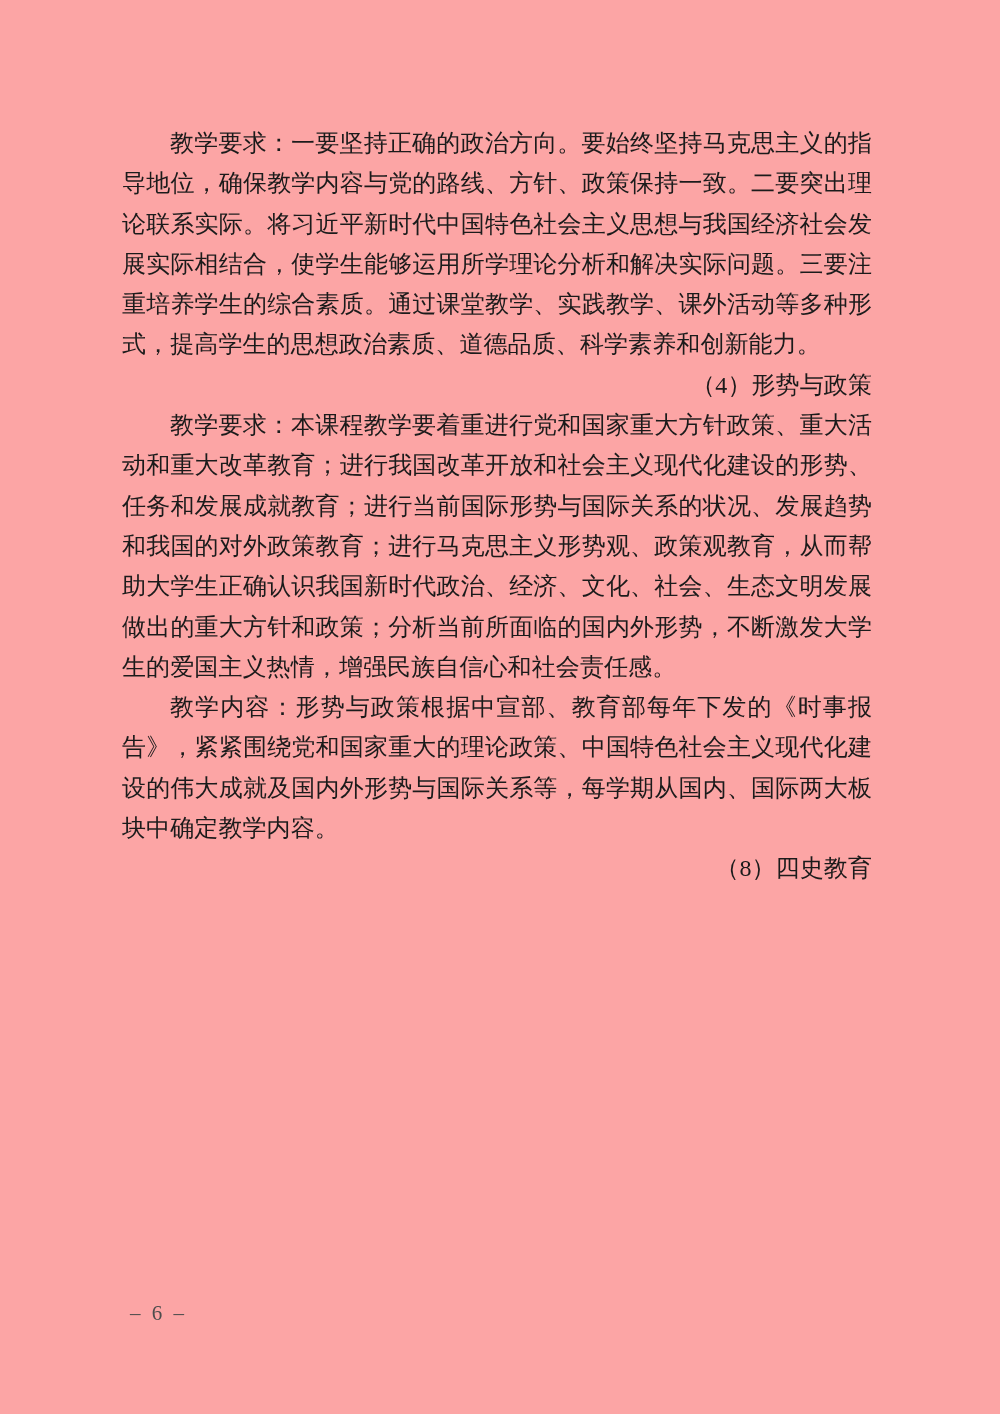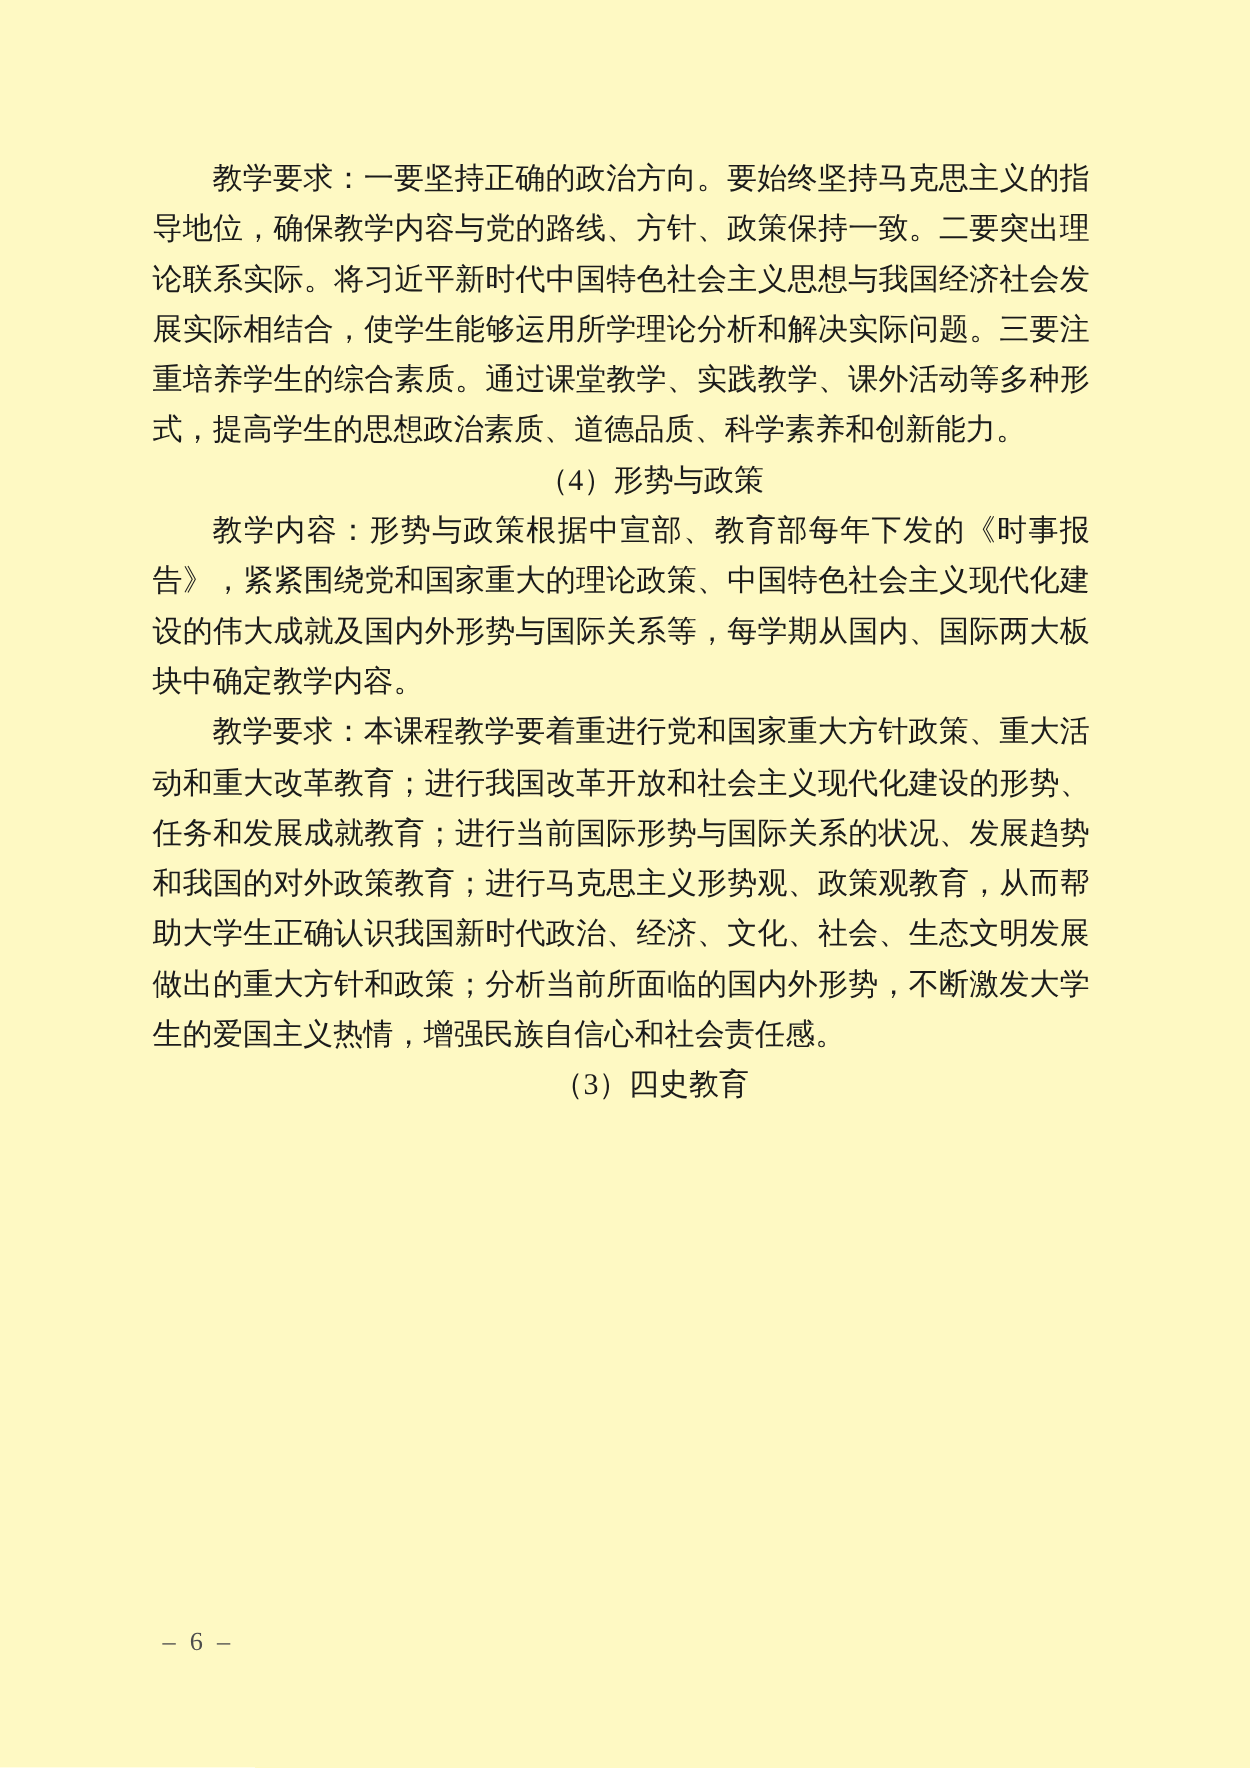--- a/index.html
+++ b/index.html
@@ -4,21 +4,21 @@
 <style>
   html, body {
     margin: 0;
     padding: 0;
     background: #ffffff;
   }
   .page {
     position: relative;
     width: 1000px;
     height: 1414px;
-    background: #fef9c3;
+    background: #fca5a5;
     overflow: hidden;
   }
   .content {
     position: absolute;
     left: 122px;
     top: 123px;
     width: 750px;
   }
   .para {
     margin: 0;
@@ -26,38 +26,38 @@
     font-family: "Liberation Serif", "DejaVu Serif", serif;
     font-size: 24px;
     line-height: 40.3px;
     color: #1b1b1b;
     text-align: justify;
     text-justify: inter-ideograph;
     text-indent: 2em;
     letter-spacing: 0.1px;
   }
   .heading {
-    text-align: center;
+    text-align: right;
   }
   .page-number {
     position: absolute;
     left: 130px;
     top: 1301px;
     font-family: "Liberation Serif", "DejaVu Serif", serif;
     font-size: 21px;
     color: #4d4d4d;
     letter-spacing: 3px;
     white-space: pre;
   }
 </style>
 </head>
 <body>
 
 <div class="page">
   <div class="content">
     <p class="para">教学要求：一要坚持正确的政治方向。要始终坚持马克思主义的指导地位，确保教学内容与党的路线、方针、政策保持一致。二要突出理论联系实际。将习近平新时代中国特色社会主义思想与我国经济社会发展实际相结合，使学生能够运用所学理论分析和解决实际问题。三要注重培养学生的综合素质。通过课堂教学、实践教学、课外活动等多种形式，提高学生的思想政治素质、道德品质、科学素养和创新能力。</p>
     <p class="para heading">（4）形势与政策</p>
+    <p class="para">教学要求：本课程教学要着重进行党和国家重大方针政策、重大活动和重大改革教育；进行我国改革开放和社会主义现代化建设的形势、任务和发展成就教育；进行当前国际形势与国际关系的状况、发展趋势和我国的对外政策教育；进行马克思主义形势观、政策观教育，从而帮助大学生正确认识我国新时代政治、经济、文化、社会、生态文明发展做出的重大方针和政策；分析当前所面临的国内外形势，不断激发大学生的爱国主义热情，增强民族自信心和社会责任感。</p>
     <p class="para">教学内容：形势与政策根据中宣部、教育部每年下发的《时事报告》，紧紧围绕党和国家重大的理论政策、中国特色社会主义现代化建设的伟大成就及国内外形势与国际关系等，每学期从国内、国际两大板块中确定教学内容。</p>
-    <p class="para">教学要求：本课程教学要着重进行党和国家重大方针政策、重大活动和重大改革教育；进行我国改革开放和社会主义现代化建设的形势、任务和发展成就教育；进行当前国际形势与国际关系的状况、发展趋势和我国的对外政策教育；进行马克思主义形势观、政策观教育，从而帮助大学生正确认识我国新时代政治、经济、文化、社会、生态文明发展做出的重大方针和政策；分析当前所面临的国内外形势，不断激发大学生的爱国主义热情，增强民族自信心和社会责任感。</p>
-    <p class="para heading">（3）四史教育</p>
+    <p class="para heading">（8）四史教育</p>
   </div>
   <div class="page-number">– 6 –</div>
 </div>
 
 </body></html>

